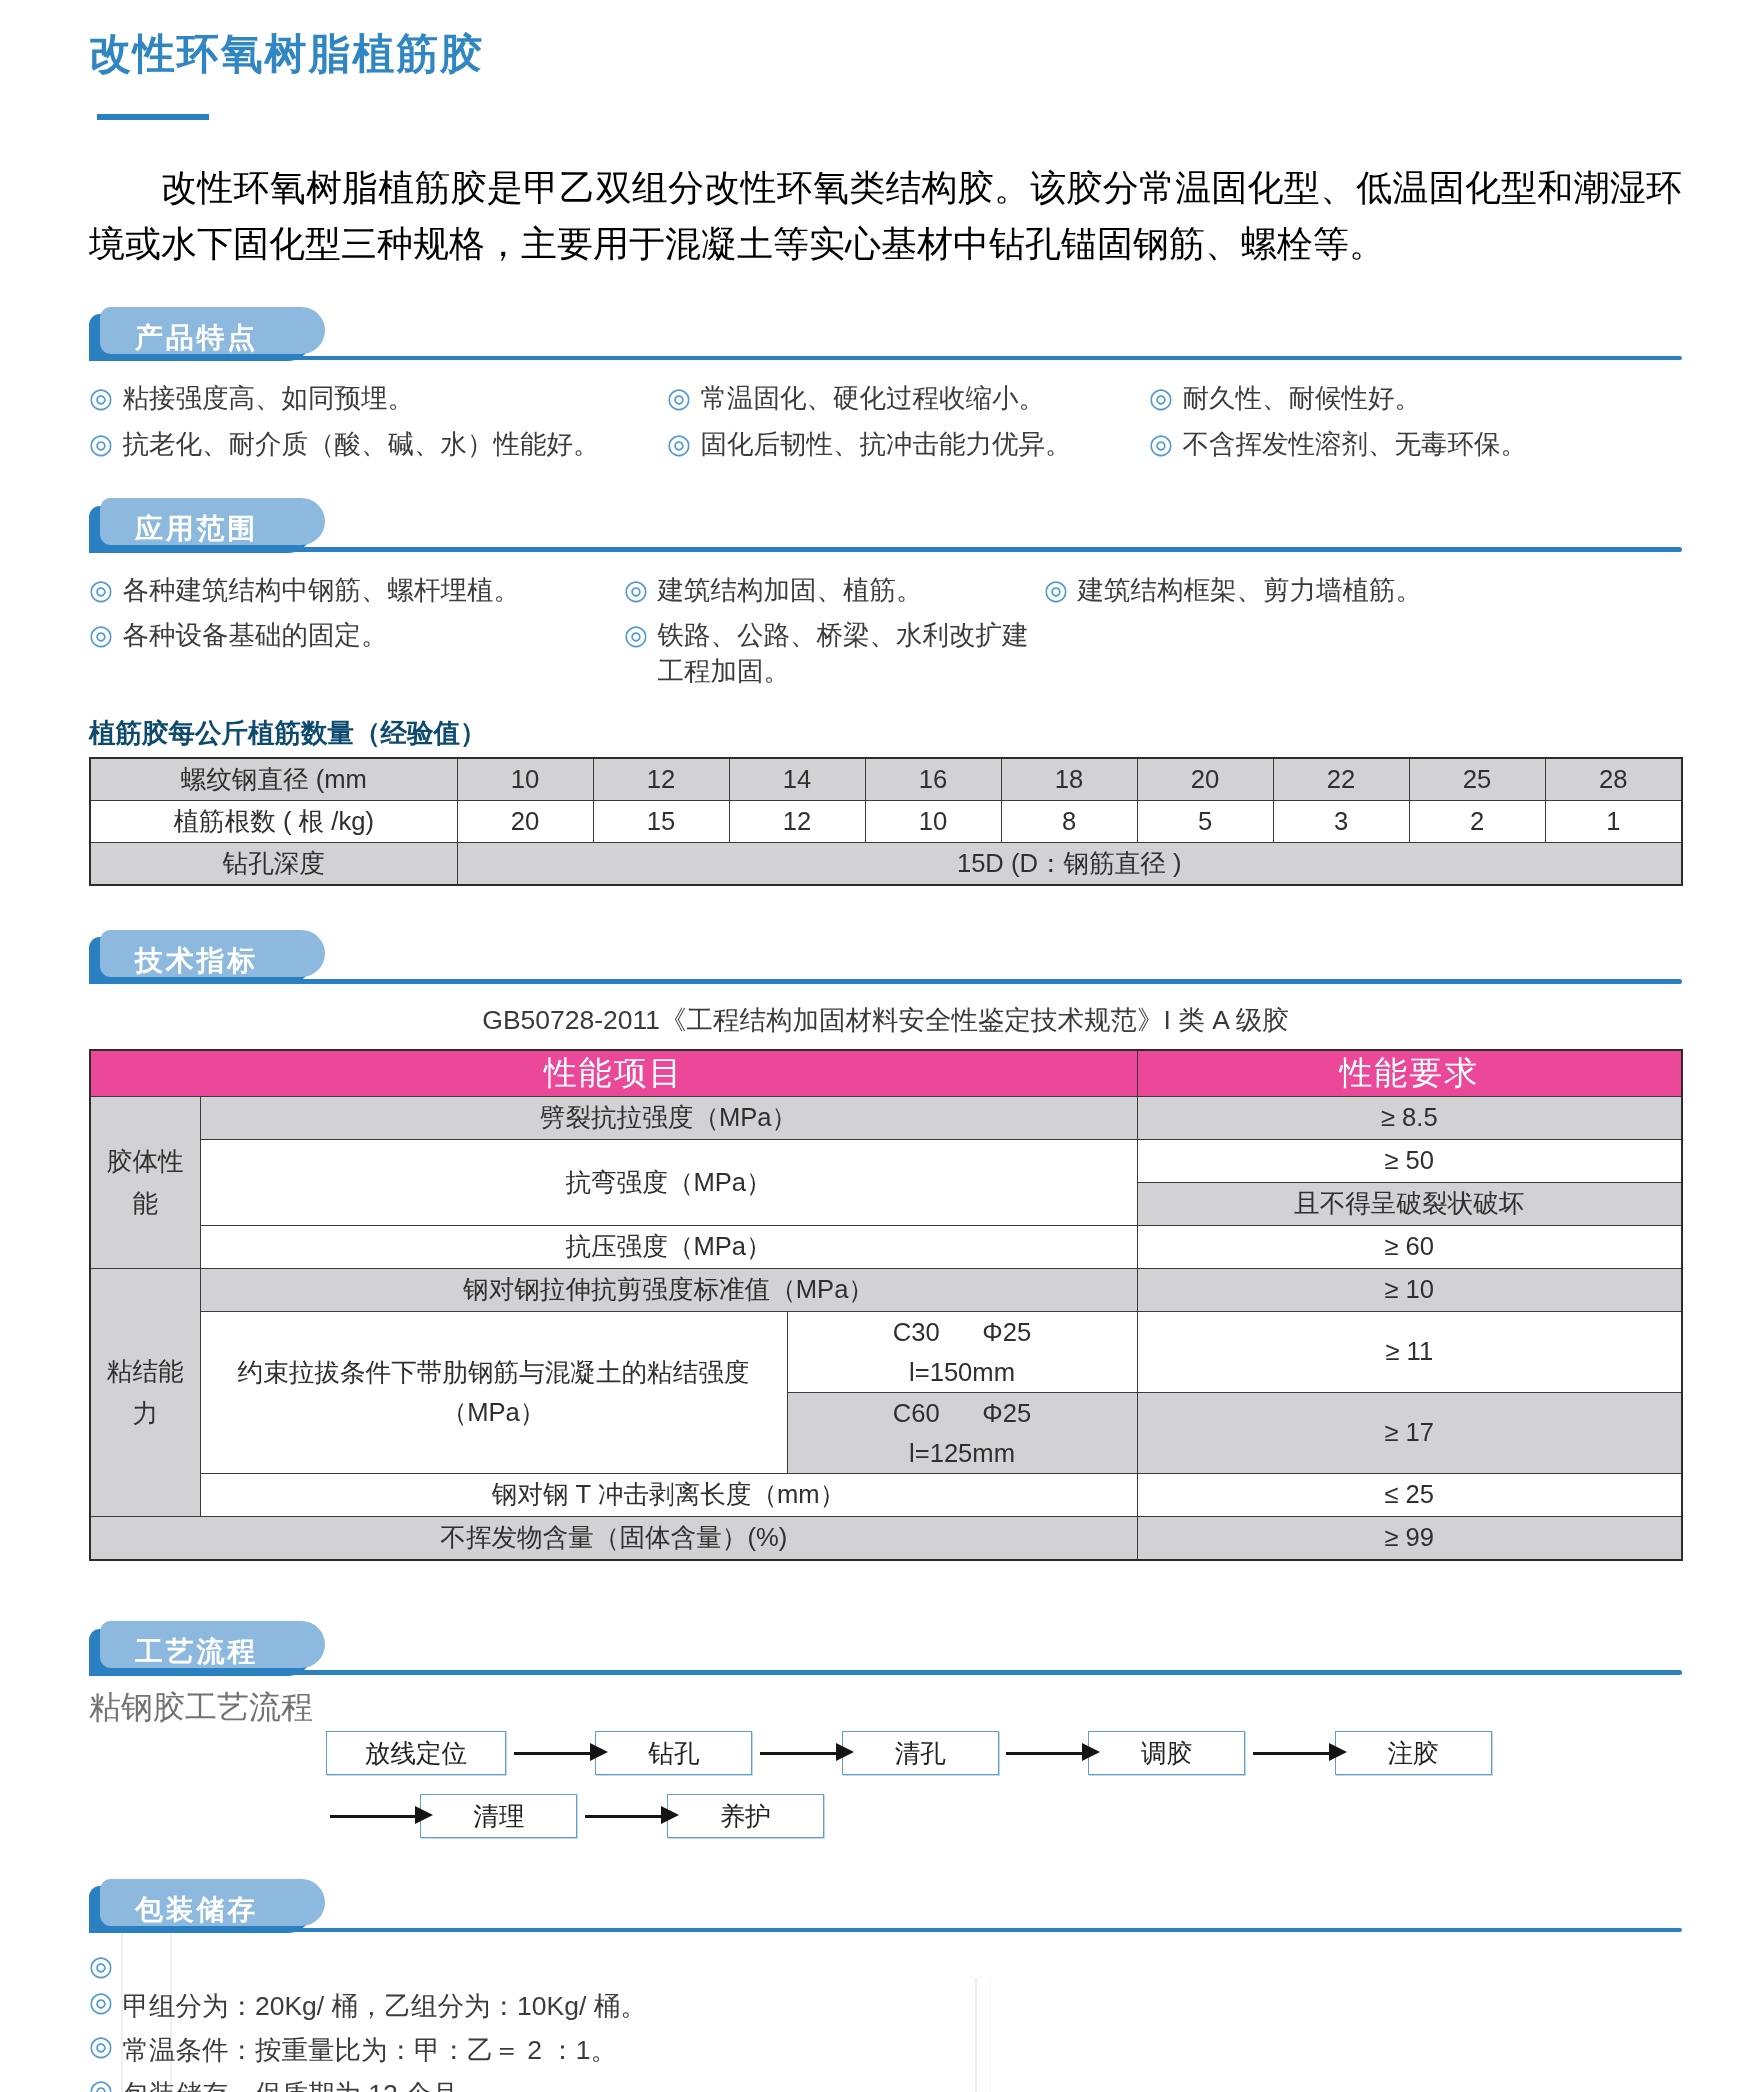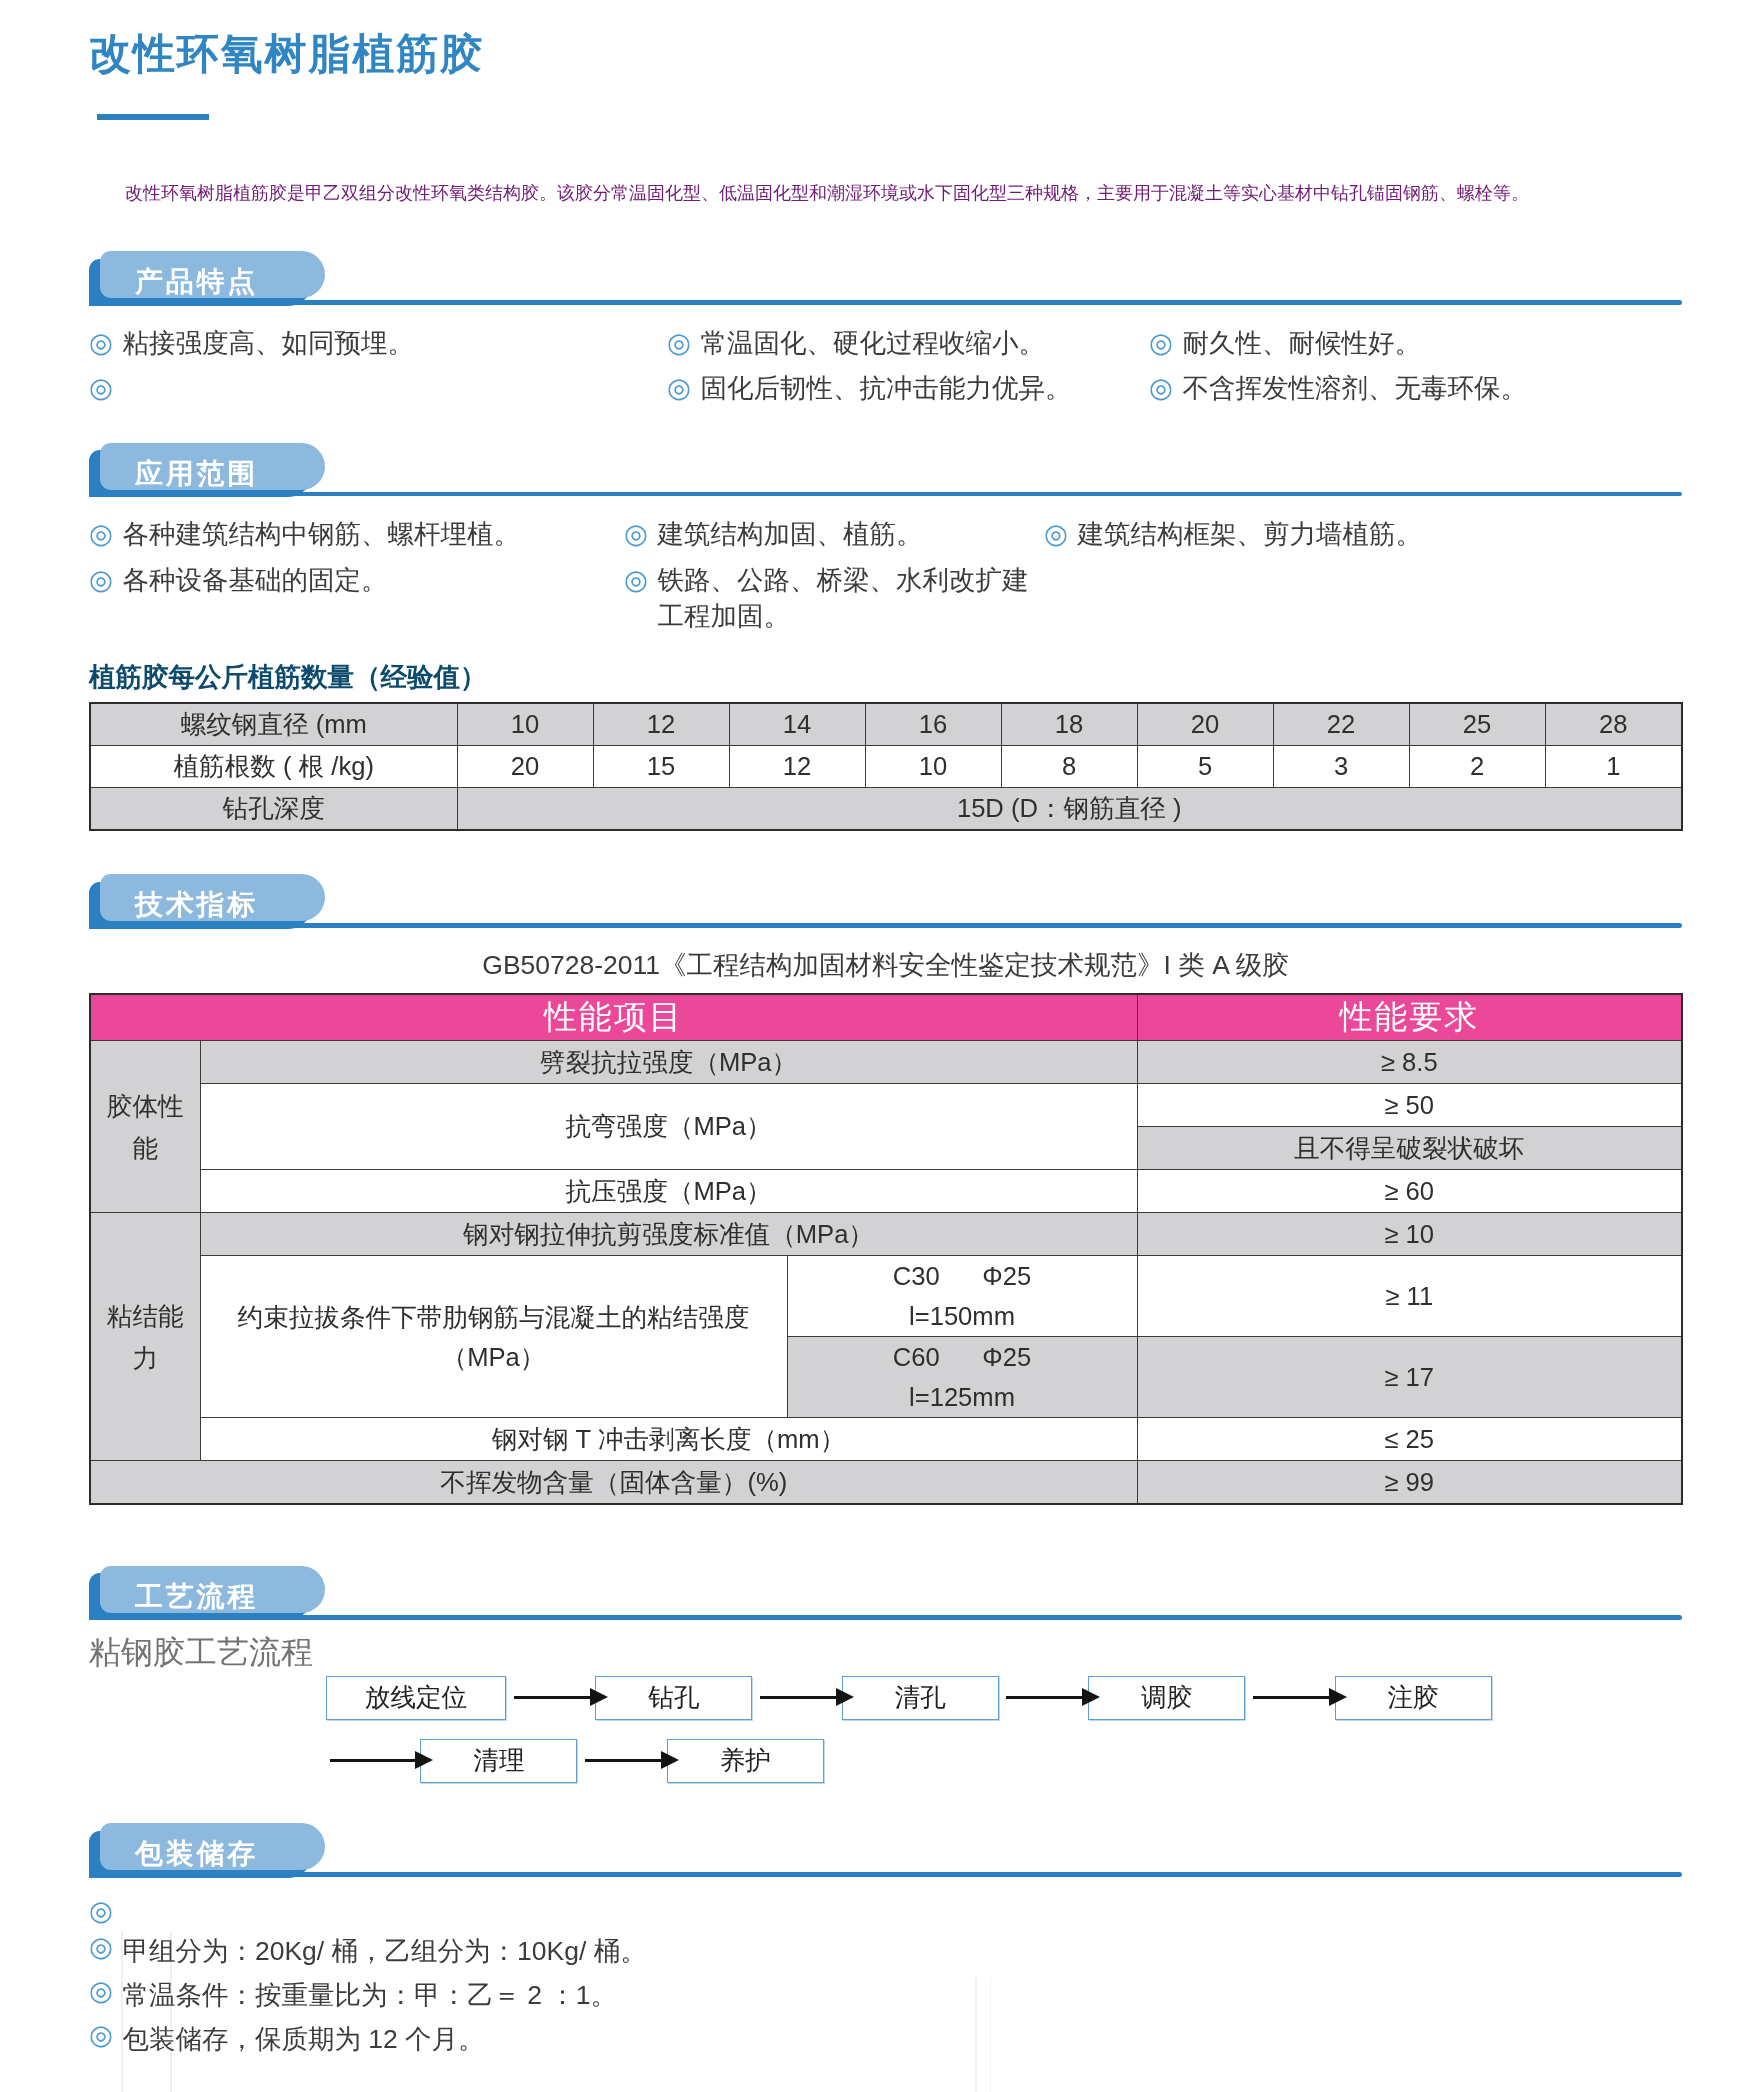--- a/index.html
+++ b/index.html
@@ -8,21 +8,21 @@
     font-family:"Liberation Sans","DejaVu Sans",sans-serif;
     color:#3d3d3d; overflow:hidden;
   }
   .content { padding:0 77px 0 89px; }
 
   
   .page-title { padding-top:24.6px; font-size:42px; font-weight:bold; color:#2f86c2; letter-spacing:1.9px; line-height:57px; }
   .title-dash { margin-top:32px; margin-left:7.6px; width:112px; height:6.6px; background:#2a80c1; }
 
   
-  .intro { margin-top:40px; font-size:18px; line-height:66px; color:#701a75; text-indent:2em; text-align:justify; }
+  .intro { margin-top:40px; font-size:36px; line-height:56px; color:#000000; text-indent:2em; text-align:justify; }
 
   
   .sec-header { position:relative; height:53px; }
   .sec-line { position:absolute; left:0; right:0; bottom:0.9px; height:4.7px; background:#2a80c1; border-radius:2.8px; }
   .sec-badge {
     position:absolute; left:0; bottom:0; height:47px; min-width:151px;
     background:#2a80c1; color:#ffffff; font-size:28px; font-weight:bold; letter-spacing:2.8px;
     display:flex; align-items:center; justify-content:center; padding:0 40px 0 32px;
     border-radius:11.4px 24.6px 24.6px 0; z-index:1;
   }
@@ -112,20 +112,21 @@
       <div class="bullet-item">
           <span class="ring">◎</span>
           <span>常温固化、硬化过程收缩小。</span>
         </div>
       <div class="bullet-item">
           <span class="ring">◎</span>
           <span>耐久性、耐候性好。</span>
         </div>
       <div class="bullet-item">
           <span class="ring">◎</span>
+          <span>抗老化、耐介质（酸、碱、水）性能好。</span>
         </div>
       <div class="bullet-item">
           <span class="ring">◎</span>
           <span>固化后韧性、抗冲击能力优异。</span>
         </div>
       <div class="bullet-item">
           <span class="ring">◎</span>
           <span>不含挥发性溶剂、无毒环保。</span>
         </div>
     </div>

